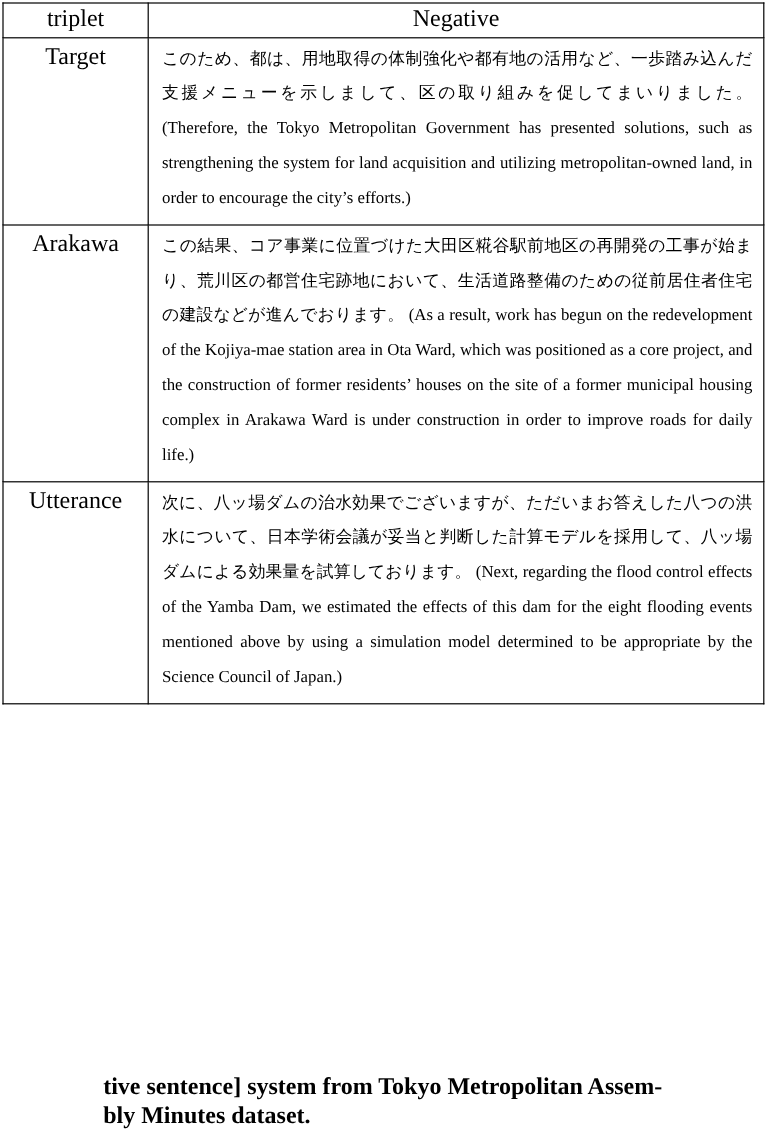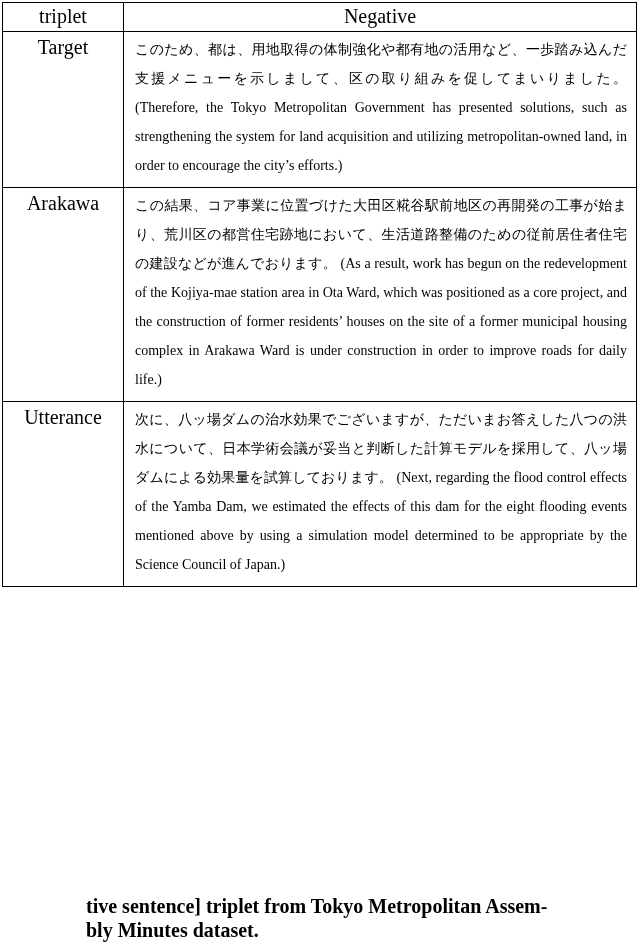--- a/index.html
+++ b/index.html
@@ -84,17 +84,17 @@
         <td class="utt-cell">この結果、コア事業に位置づけた大田区糀谷駅前地区の再開発の工事が始まり、荒川区の都営住宅跡地において、生活道路整備のための従前居住者住宅の建設などが進んでおります。 (As a result, work has begun on the redevelopment of the Kojiya-mae station area in Ota Ward, which was positioned as a core project, and the construction of former residents’ houses on the site of a former municipal housing complex in Arakawa Ward is under construction in order to improve roads for daily life.)</td>
       </tr>
       <tr>
         <td class="label-cell">Utterance</td>
         <td class="utt-cell">次に、八ッ場ダムの治水効果でございますが、ただいまお答えした八つの洪水について、日本学術会議が妥当と判断した計算モデルを採用して、八ッ場ダムによる効果量を試算しております。 (Next, regarding the flood control effects of the Yamba Dam, we estimated the effects of this dam for the eight flooding events mentioned above by using a simulation model determined to be appropriate by the Science Council of Japan.)</td>
       </tr>
     </tbody>
   </table>
 
   <div class="caption">
-    <div class="cap-line cap-cont">tive sentence] triplet from Tokyo Metropolitan Assem-</div>
+    <div class="cap-line cap-cont">tive sentence] system from Tokyo Metropolitan Assem-</div>
     <div class="cap-line cap-cont">bly Minutes dataset.</div>
   </div>
 
 </div>
 
 </body></html>

